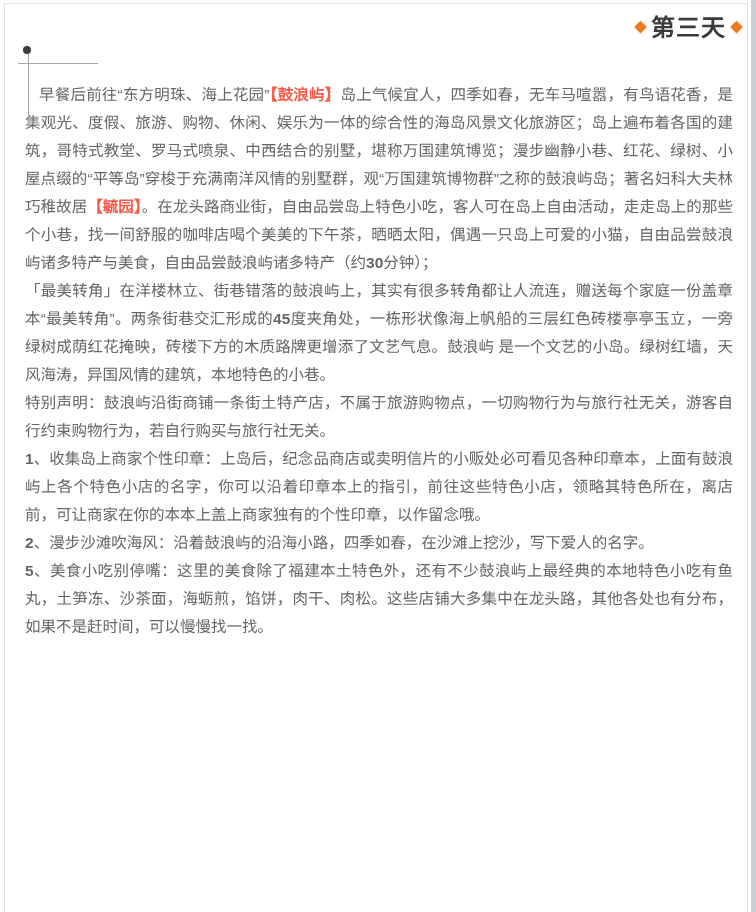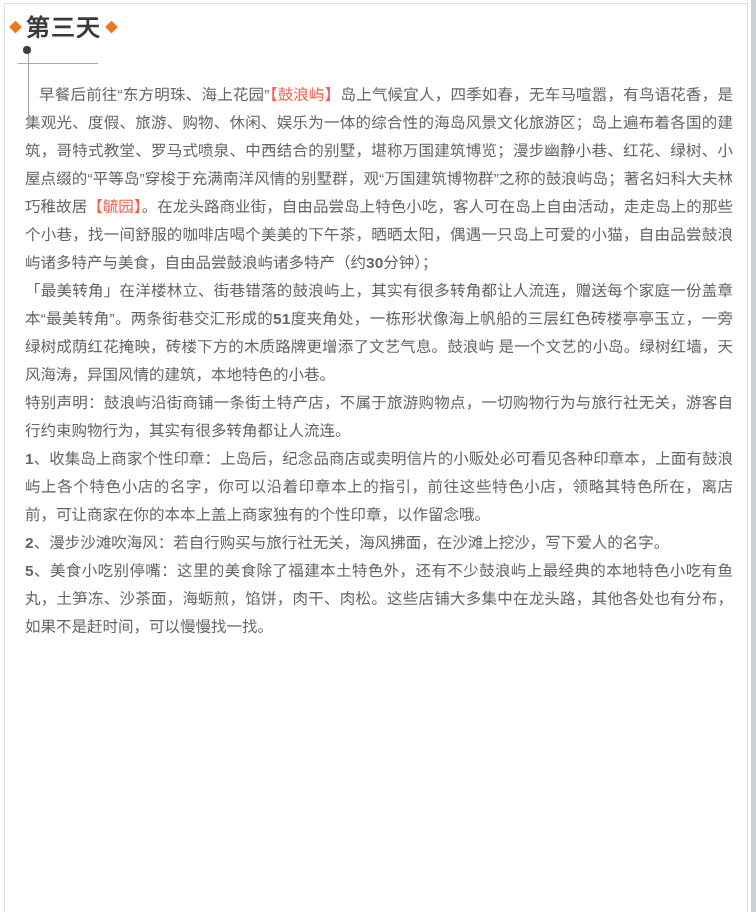--- a/index.html
+++ b/index.html
@@ -23,21 +23,21 @@
     box-sizing:border-box;
     border-top:1px solid var(--border);
     border-left:1px solid var(--border);
     border-right:1px solid var(--border);
   }
   .scroll-strip{
     position:absolute;top:0;right:0;width:5px;height:912px;
     background:var(--scrollbar);
   }
   .title-bar{
-    text-align:left;
+    text-align:right;
     padding-top:4px;
     height:36px;
     white-space:nowrap;
     font-family:Liberation Serif, serif;
   }
   .title-text{
     font-size:24px;font-weight:bold;color:var(--title-text);
     letter-spacing:1px;
   }
   .diamond{
@@ -45,21 +45,21 @@
     vertical-align:4px;margin:0 4px;
   }
   .doc{
     margin:37px 14px 0 20px;
     font-size:15.5px;line-height:28px;color:var(--body-text);
     text-align:justify;
   }
   .para{margin:0;}
   .para.gap{margin-top:24px;}
   .para.indent{text-indent:14px;}
-  .hl{color:var(--hl);font-weight:normal;}
+  .hl{color:var(--hl);font-weight:bold;}
   .b{font-weight:bold;margin-top:40px;}
   .anchor-dot{
     position:absolute;left:23px;top:46px;width:8px;height:8px;
     border-radius:50%;background:var(--anchor);
   }
   .anchor-vline{
     position:absolute;left:28px;top:54px;width:1px;height:71px;
     background:var(--anchor-line);
   }
   .anchor-hline{
@@ -69,24 +69,24 @@
 </style>
 </head>
 <body>
 
 <div class="frame">
   <div class="title-bar">
     <span class="diamond">◆</span><span class="title-text">第三天</span><span class="diamond">◆</span>
   </div>
   <div class="doc">
       <p class="para indent"><span>早餐后前往“东方明珠、海上花园”</span><span class="hl">【鼓浪屿】</span><span>岛上气候宜人，四季如春，无车马喧嚣，有鸟语花香，是集观光、度假、旅游、购物、休闲、娱乐为一体的综合性的海岛风景文化旅游区；岛上遍布着各国的建筑，哥特式教堂、罗马式喷泉、中西结合的别墅，堪称万国建筑博览；漫步幽静小巷、红花、绿树、小屋点缀的“平等岛”穿梭于充满南洋风情的别墅群，观“万国建筑博物群”之称的鼓浪屿岛；著名妇科大夫林巧稚故居</span><span class="hl">【毓园】</span><span>。在龙头路商业街，自由品尝岛上特色小吃，客人可在岛上自由活动，走走岛上的那些个小巷，找一间舒服的咖啡店喝个美美的下午茶，晒晒太阳，偶遇一只岛上可爱的小猫，自由品尝鼓浪屿诸多特产与美食，自由品尝鼓浪屿诸多特产（约</span><span class="b">30</span><span>分钟）；</span></p>
-      <p class="para"><span>「最美转角」在洋楼林立、街巷错落的鼓浪屿上，其实有很多转角都让人流连，赠送每个家庭一份盖章本“最美转角”。两条街巷交汇形成的</span><span class="b">51</span><span>度夹角处，一栋形状像海上帆船的三层红色砖楼亭亭玉立，一旁绿树成荫红花掩映，砖楼下方的木质路牌更增添了文艺气息。鼓浪屿 是一个文艺的小岛。绿树红墙，天风海涛，异国风情的建筑，本地特色的小巷。</span></p>
-      <p class="para"><span>特别声明：鼓浪屿沿街商铺一条街土特产店，不属于旅游购物点，一切购物行为与旅行社无关，游客自行约束购物行为，其实有很多转角都让人流连。</span></p>
+      <p class="para"><span>「最美转角」在洋楼林立、街巷错落的鼓浪屿上，其实有很多转角都让人流连，赠送每个家庭一份盖章本“最美转角”。两条街巷交汇形成的</span><span class="b">45</span><span>度夹角处，一栋形状像海上帆船的三层红色砖楼亭亭玉立，一旁绿树成荫红花掩映，砖楼下方的木质路牌更增添了文艺气息。鼓浪屿 是一个文艺的小岛。绿树红墙，天风海涛，异国风情的建筑，本地特色的小巷。</span></p>
+      <p class="para"><span>特别声明：鼓浪屿沿街商铺一条街土特产店，不属于旅游购物点，一切购物行为与旅行社无关，游客自行约束购物行为，若自行购买与旅行社无关。</span></p>
       <p class="para"><span class="b">1</span><span>、收集岛上商家个性印章：上岛后，纪念品商店或卖明信片的小贩处必可看见各种印章本，上面有鼓浪屿上各个特色小店的名字，你可以沿着印章本上的指引，前往这些特色小店，领略其特色所在，离店前，可让商家在你的本本上盖上商家独有的个性印章，以作留念哦。</span></p>
-      <p class="para"><span class="b">2</span><span>、漫步沙滩吹海风：若自行购买与旅行社无关，海风拂面，在沙滩上挖沙，写下爱人的名字。</span></p>
+      <p class="para"><span class="b">2</span><span>、漫步沙滩吹海风：沿着鼓浪屿的沿海小路，四季如春，在沙滩上挖沙，写下爱人的名字。</span></p>
       <p class="para"><span class="b">5</span><span>、美食小吃别停嘴：这里的美食除了福建本土特色外，还有不少鼓浪屿上最经典的本地特色小吃有鱼丸，土笋冻、沙茶面，海蛎煎，馅饼，肉干、肉松。这些店铺大多集中在龙头路，其他各处也有分布，如果不是赶时间，可以慢慢找一找。</span></p>
     </div>
 </div>
 
 <div class="anchor-dot"></div>
 <div class="anchor-vline"></div>
 <div class="anchor-hline"></div>
 
 <div class="scroll-strip"></div>
 

